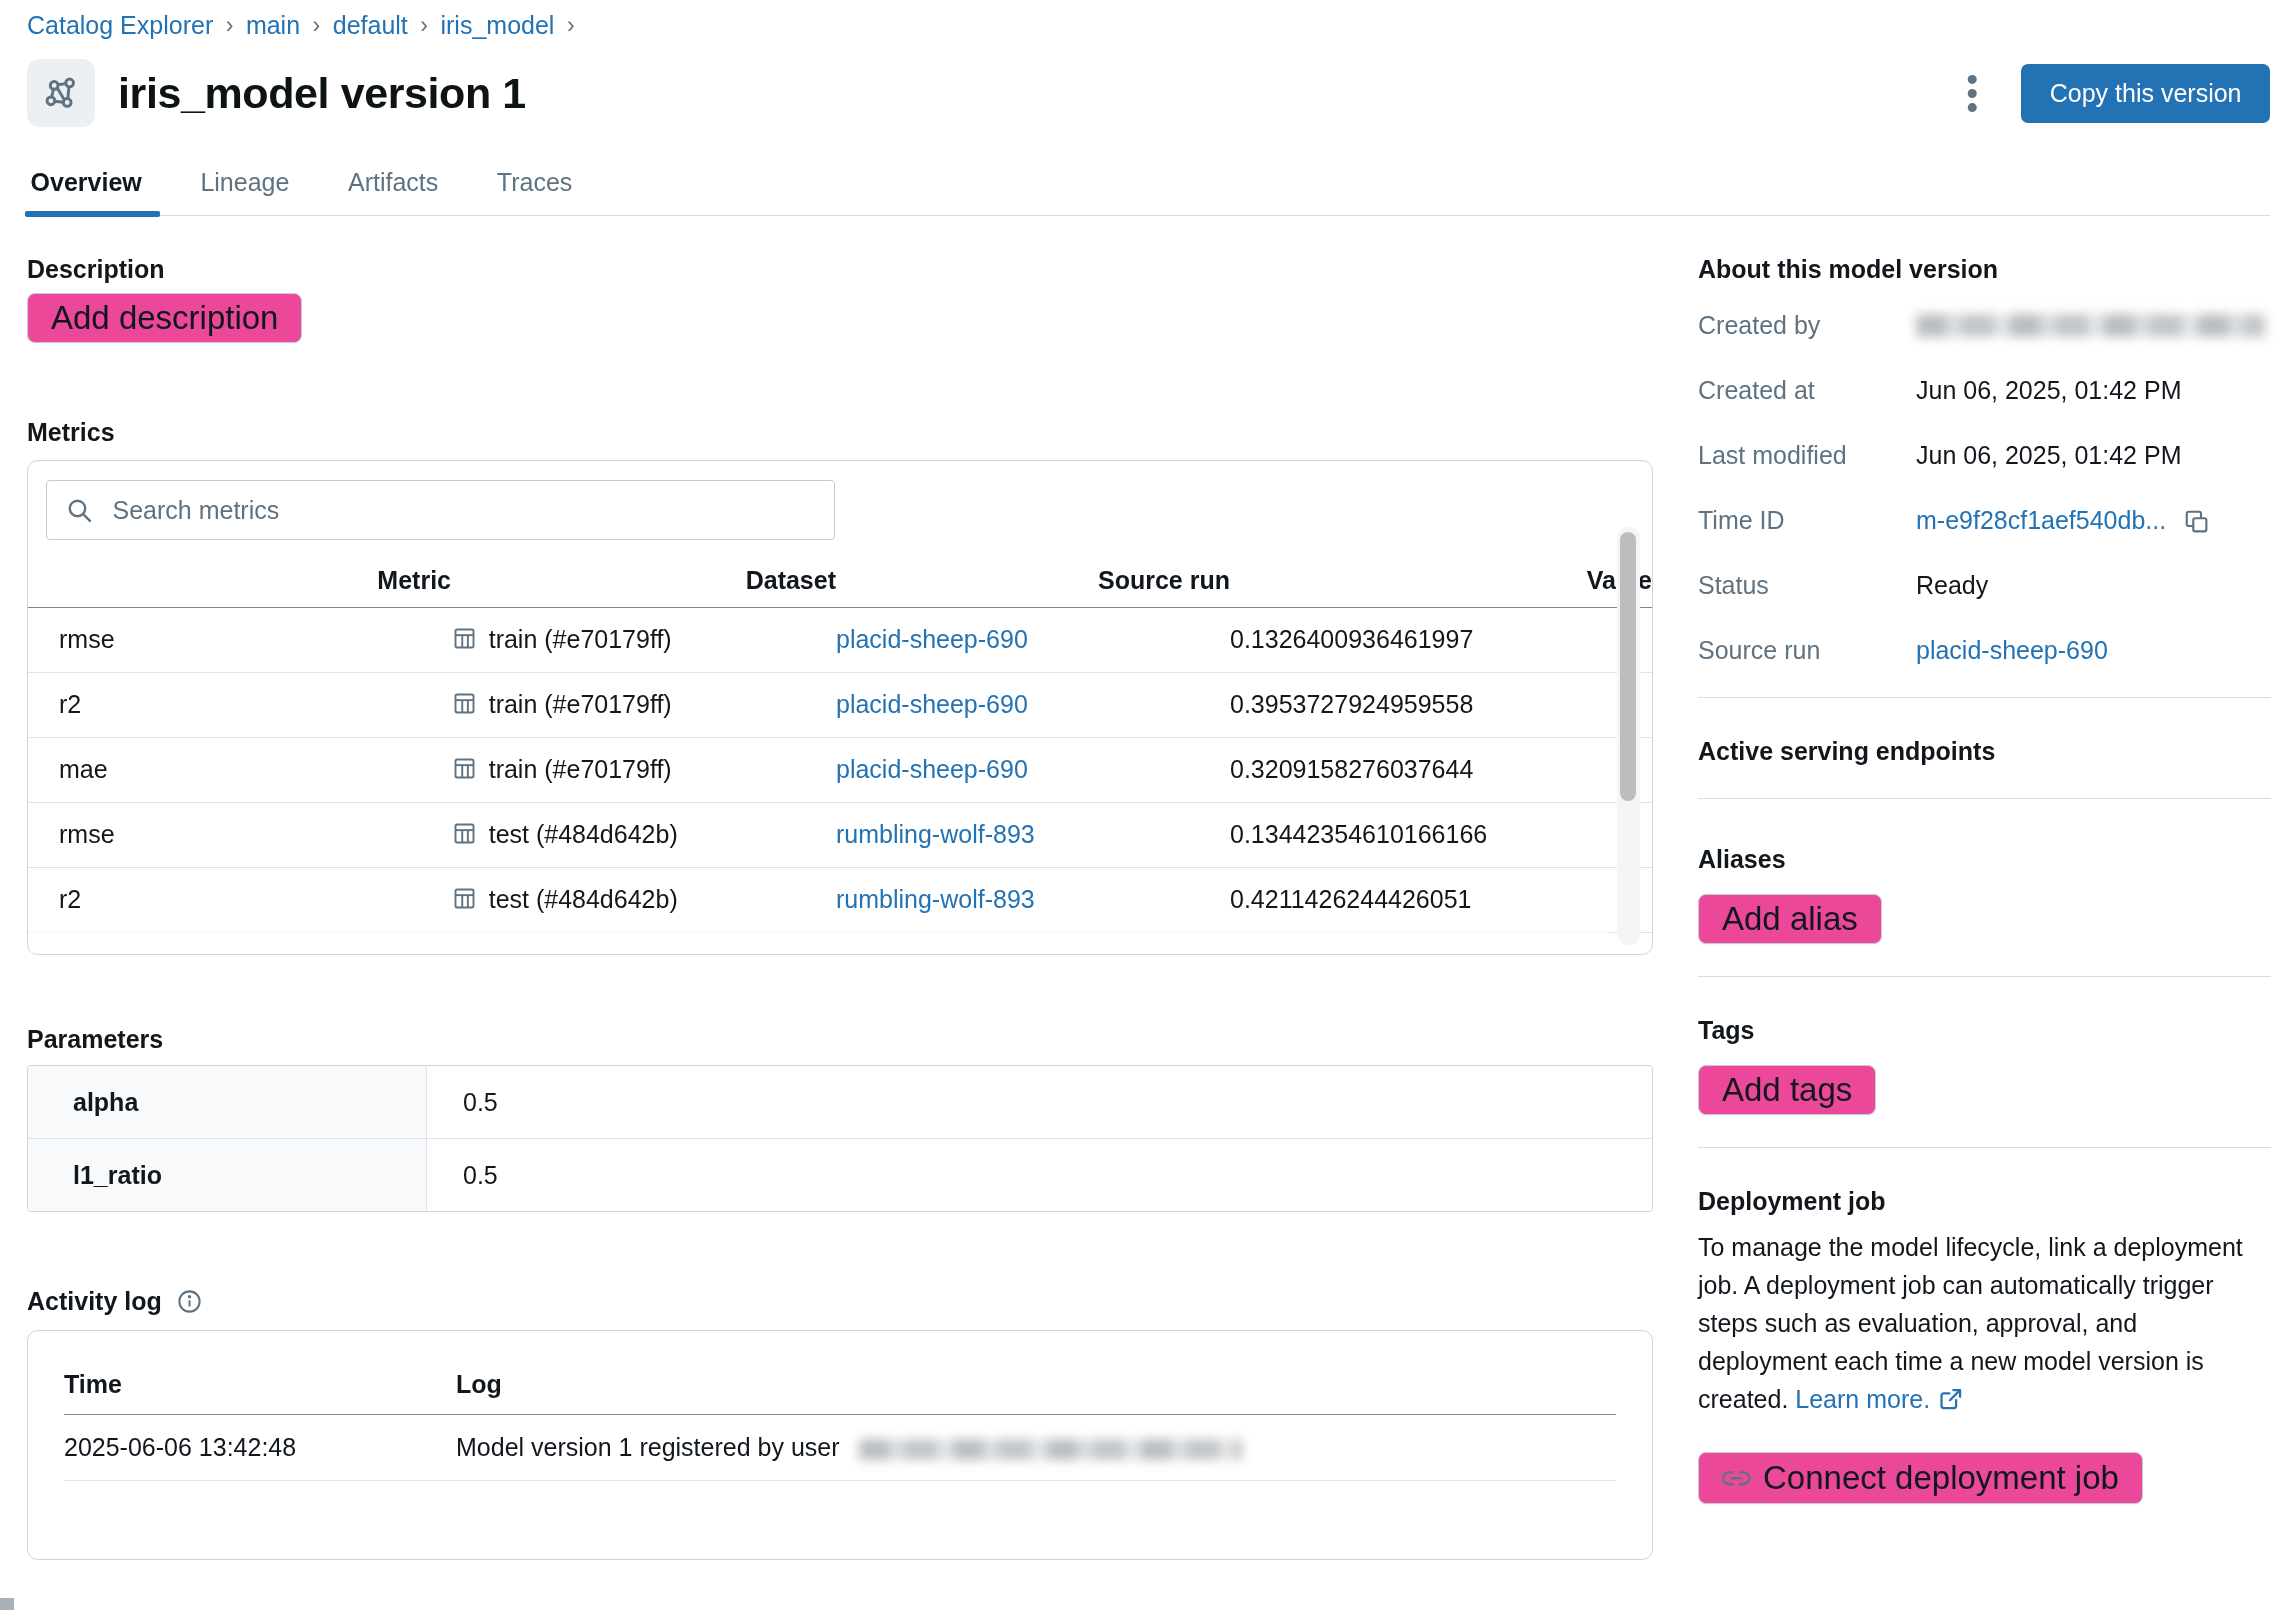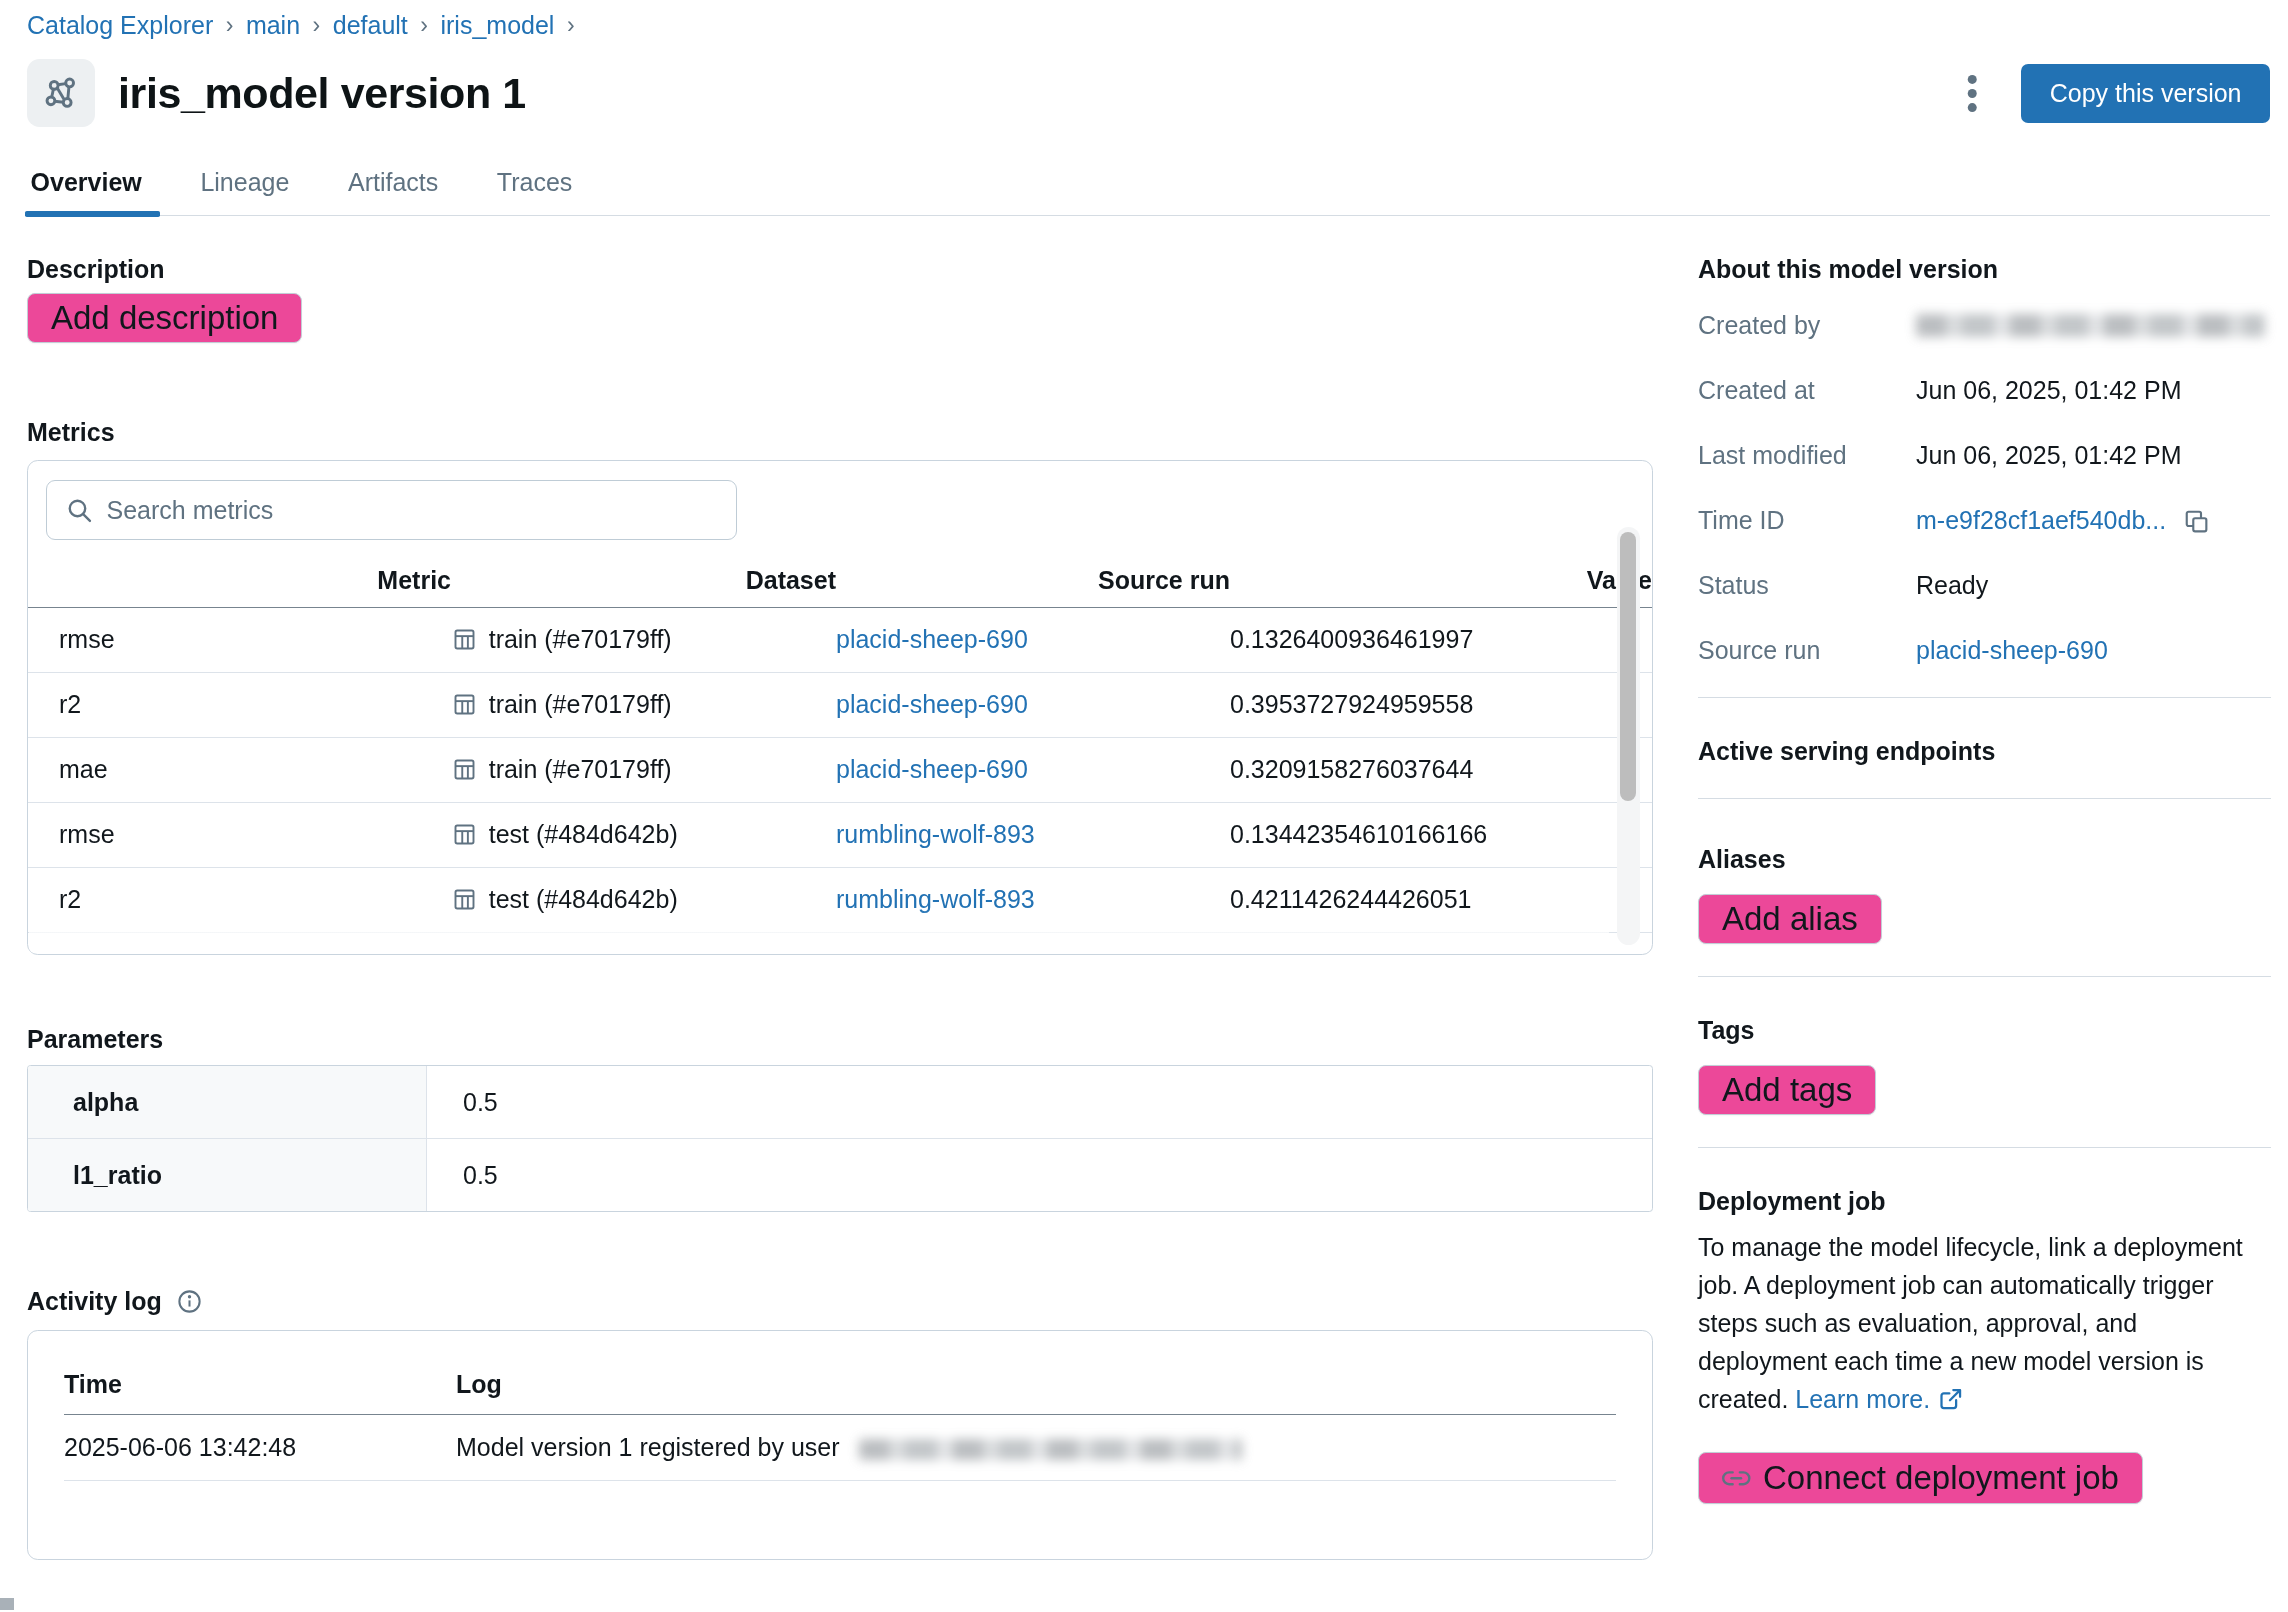--- a/index.html
+++ b/index.html
@@ -37,28 +37,28 @@
   .section-h { font-size:25px; font-weight:700; margin-top:39px; }
   .btn-secondary { background:#ec4899; border:0.9px solid #C3CDD6; border-radius:8px; height:50px;
     padding:0 23px; font-size:33px; font-family:inherit; color:#11171C; cursor:pointer;
     box-shadow:0 0.9px 1.8px rgba(0,0,0,0.04); display:inline-flex; align-items:center; gap:12.5px; }
   .desc-btn { margin-top:9px; }
 
   
   .mt-84 { margin-top:75px; }
   .card { border:0.9px solid #C9D4DE; border-radius:10.7px; background:#fff; }
   .metrics-card { margin-top:12.5px; height:495px; position:relative; overflow:hidden; }
-  .search-wrap { margin:19.6px 18px 14.3px 18px; width:691px; height:60px; border:0.9px solid #BFCCD6;
-    border-radius:9px; display:flex; align-items:center; padding:0 18px; gap:13px; }
+  .search-wrap { margin:19.6px 18px 14.3px 18px; width:789px; height:60px; border:0.9px solid #BFCCD6;
+    border-radius:4px; display:flex; align-items:center; padding:0 18px; gap:19px; }
   .search-wrap input { border:none; outline:none; font-size:25px; font-family:inherit; flex:1; color:#11171C; }
   .search-wrap input::placeholder { color:#5F7281; }
   .mrow { display:grid; grid-template-columns:392px 385px 394px 1fr; align-items:center;
     padding-left:31px; height:65px; border-bottom:0.9px solid #DDE3EA; font-size:25px; }
   .mhead { height:53px; font-weight:700; border-bottom:0.9px solid #77848F;text-align:right; }
-  .dataset-cell { display:flex; align-items:center; gap:10.7px; }
+  .dataset-cell { display:flex; align-items:flex-start; gap:10.7px; }
   .mlink, a.link { color:#2272B4; text-decoration:none; cursor:pointer; }
   .vscroll-track { position:absolute; top:66px; bottom:9px; right:12.5px; width:23px;
     background:#F4F5F6; border-radius:11.6px; }
   .vscroll-thumb { position:absolute; top:5.3px; left:3.6px; width:16px; height:269px;
     background:#BDBDBD; border-radius:8px; cursor:pointer; }
   .bottom-fade { position:absolute; left:0.9px; right:43px; bottom:0.9px; height:43px;
     background:linear-gradient(rgba(255,255,255,0),#ffffff 75%); pointer-events:none; }
 
   
   .params-table { margin-top:11.6px; border:0.9px solid #C9D4DE; border-radius:3.6px; overflow:hidden; }

